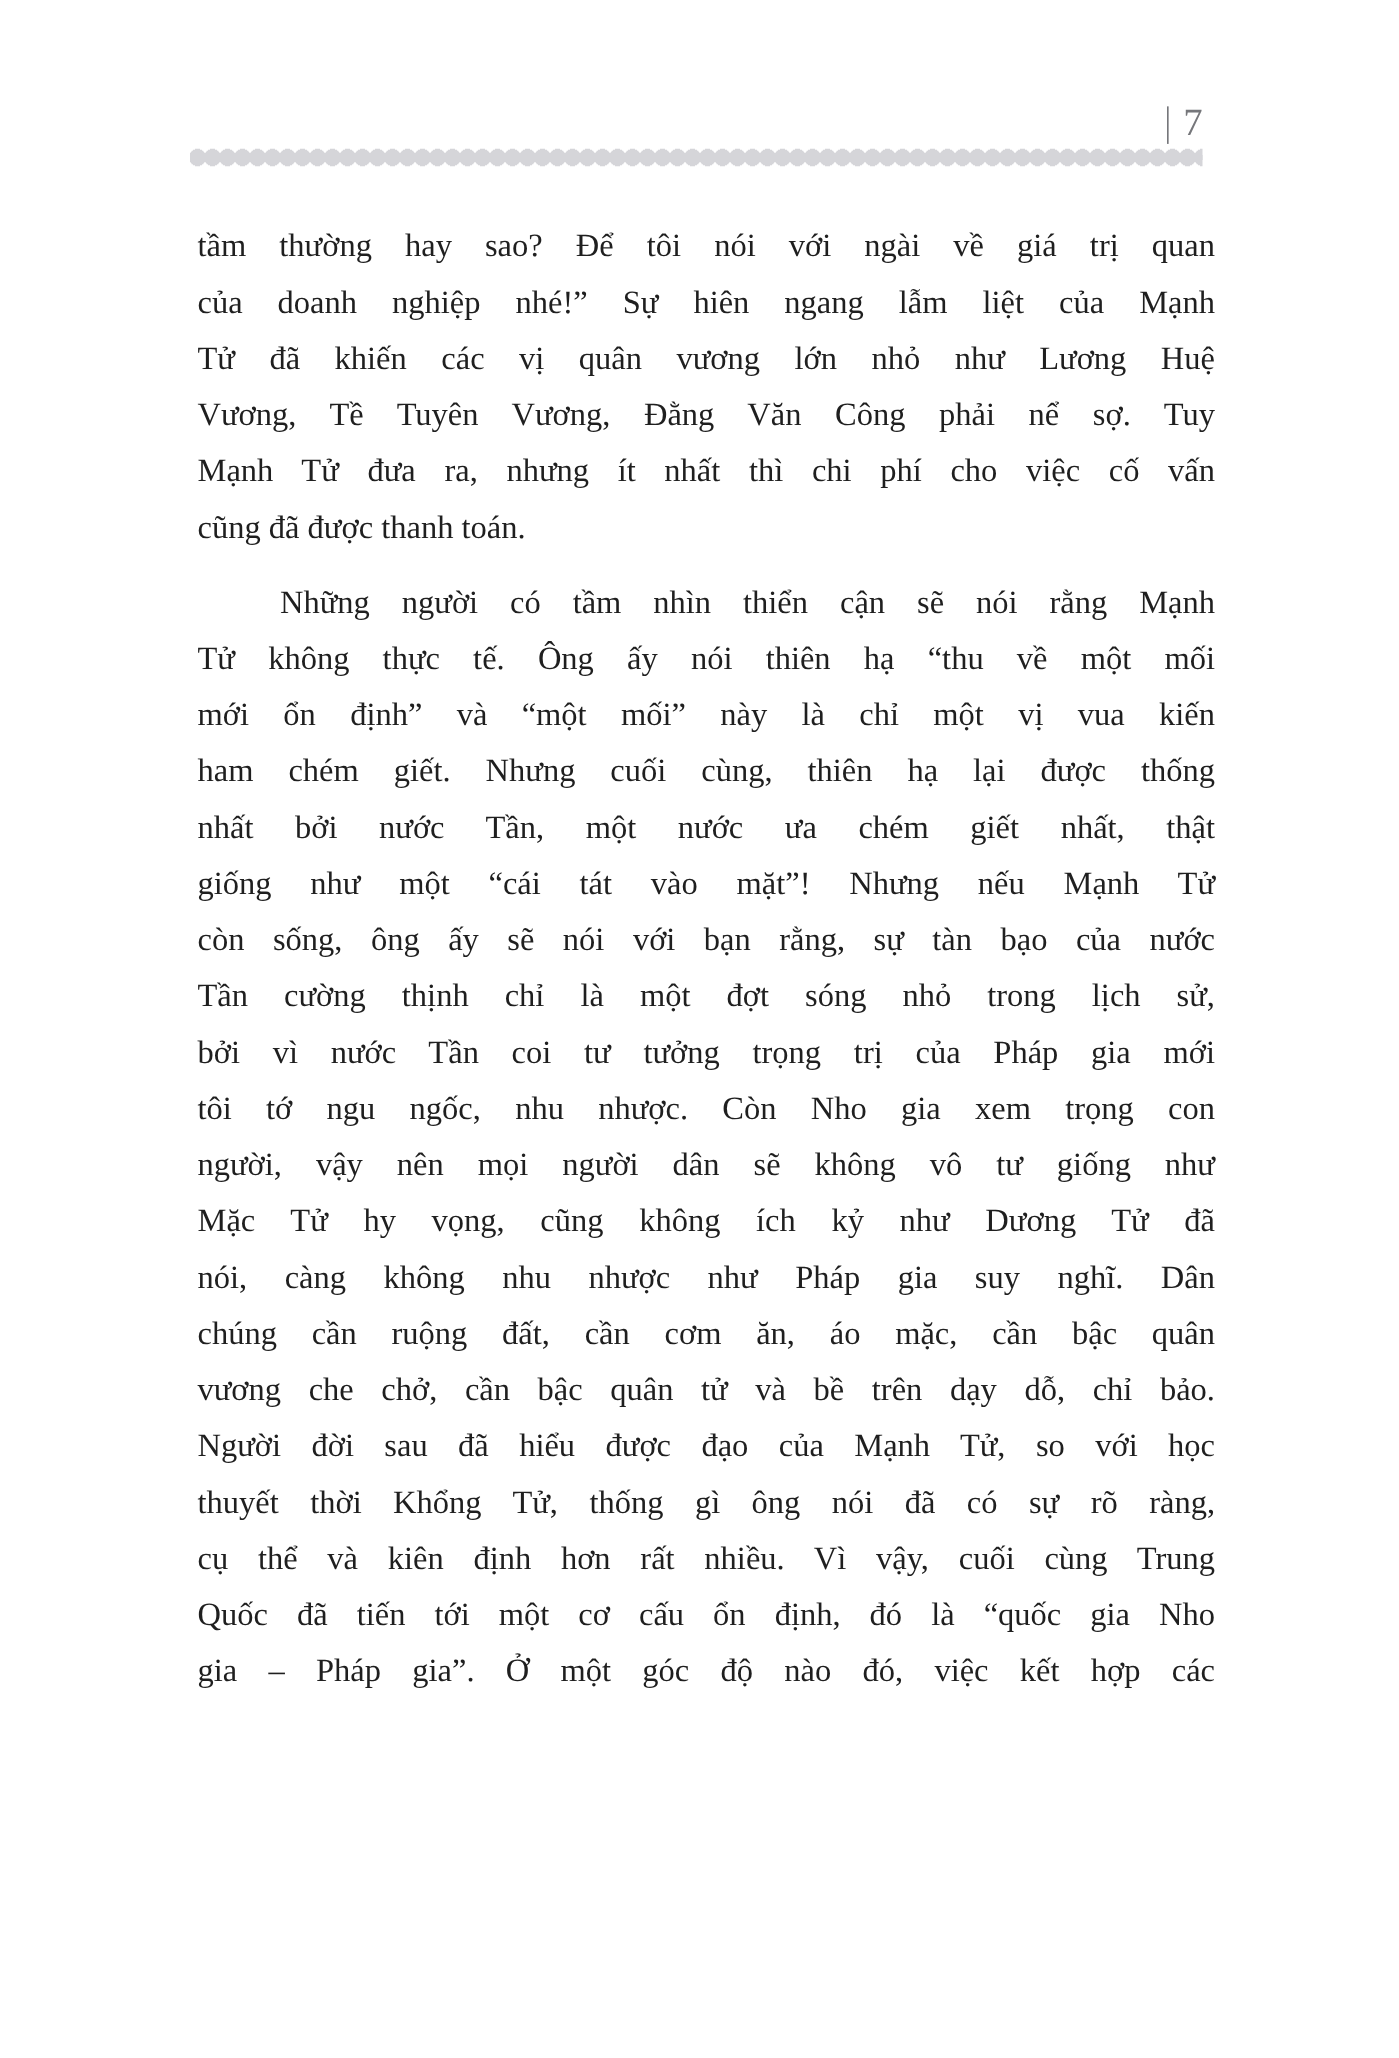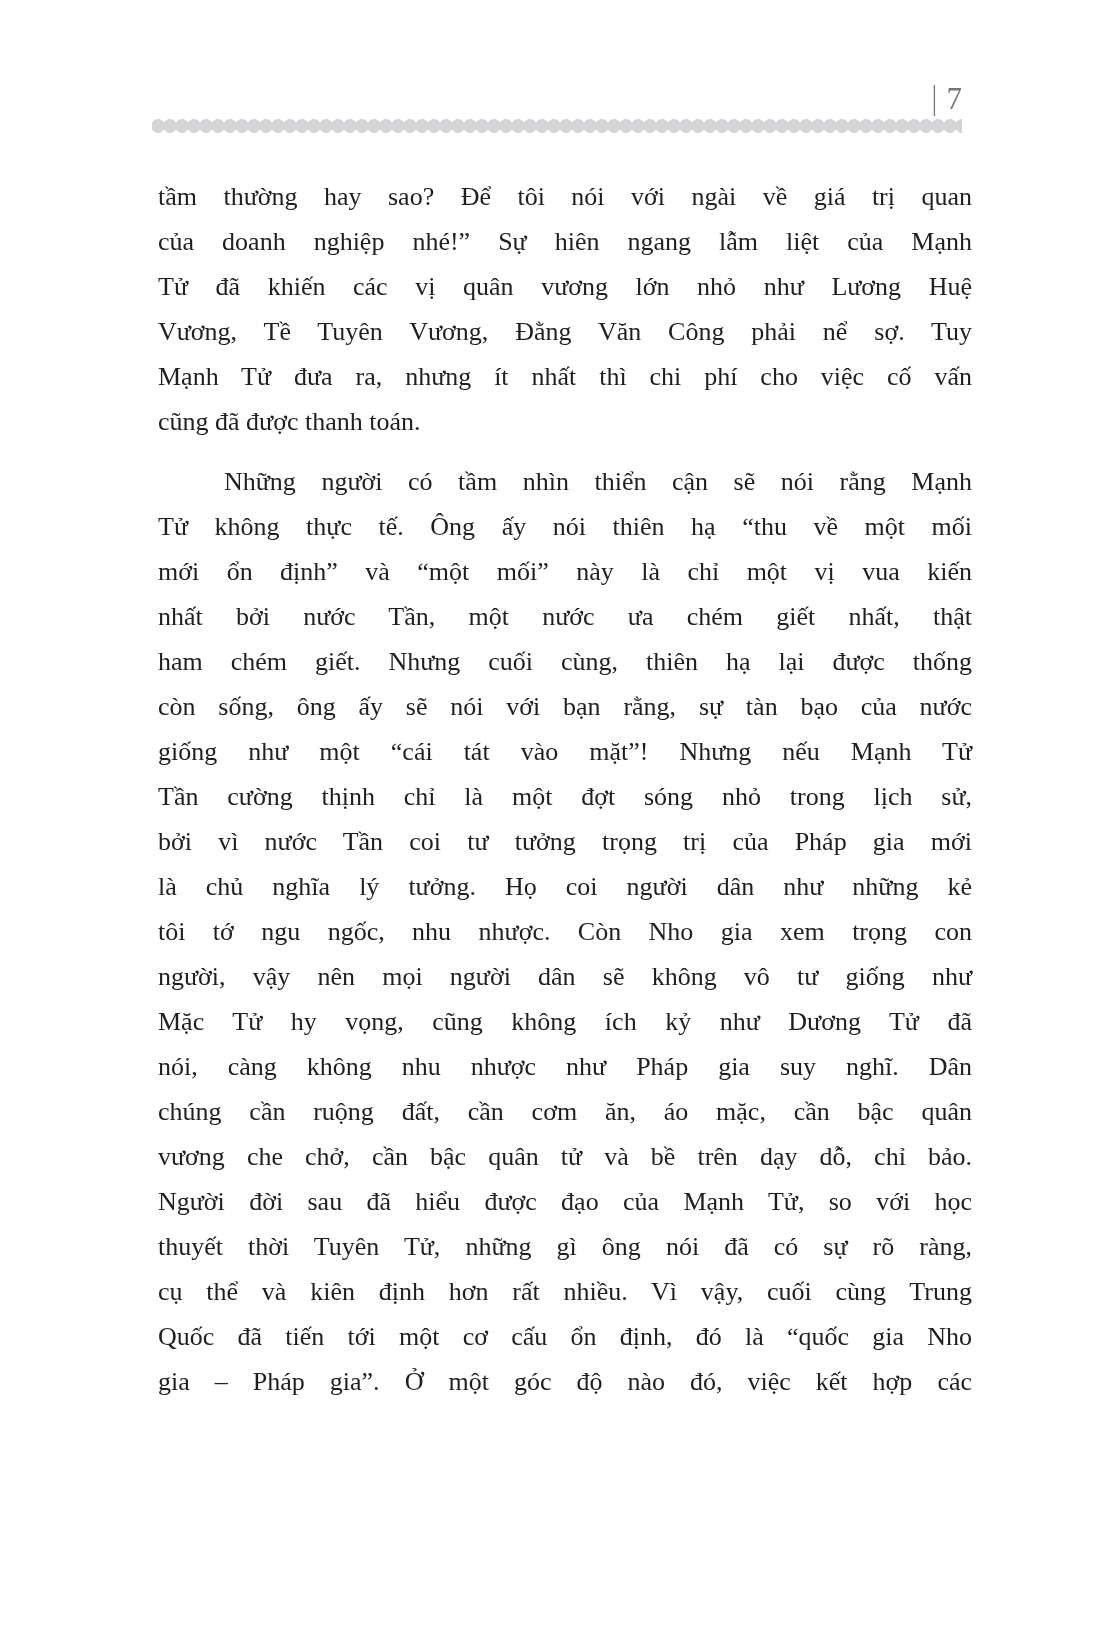--- a/index.html
+++ b/index.html
@@ -86,34 +86,33 @@
         <div class="line">của doanh nghiệp nhé!” Sự hiên ngang lẫm liệt của Mạnh</div>
         <div class="line">Tử đã khiến các vị quân vương lớn nhỏ như Lương Huệ</div>
         <div class="line">Vương, Tề Tuyên Vương, Đằng Văn Công phải nể sợ. Tuy</div>
         <div class="line">Mạnh Tử đưa ra, nhưng ít nhất thì chi phí cho việc cố vấn</div>
         <div class="line no-just">cũng đã được thanh toán.</div>
       </div>
       <div class="paragraph">
         <div class="line indent">Những người có tầm nhìn thiển cận sẽ nói rằng Mạnh</div>
         <div class="line">Tử không thực tế. Ông ấy nói thiên hạ “thu về một mối</div>
         <div class="line">mới ổn định” và “một mối” này là chỉ một vị vua kiến</div>
+        <div class="line">ham chém giết. Nhưng cuối cùng, thiên hạ lại được thống</div>
         <div class="line">nhất bởi nước Tần, một nước ưa chém giết nhất, thật</div>
-        <div class="line">ham chém giết. Nhưng cuối cùng, thiên hạ lại được thống</div>
+        <div class="line">giống như một “cái tát vào mặt”! Nhưng nếu Mạnh Tử</div>
         <div class="line">còn sống, ông ấy sẽ nói với bạn rằng, sự tàn bạo của nước</div>
-        <div class="line">giống như một “cái tát vào mặt”! Nhưng nếu Mạnh Tử</div>
         <div class="line">Tần cường thịnh chỉ là một đợt sóng nhỏ trong lịch sử,</div>
         <div class="line">bởi vì nước Tần coi tư tưởng trọng trị của Pháp gia mới</div>
-        <div class="line">là chủ nghĩa lý tưởng. Họ coi người dân như những kẻ</div>
         <div class="line">tôi tớ ngu ngốc, nhu nhược. Còn Nho gia xem trọng con</div>
         <div class="line">người, vậy nên mọi người dân sẽ không vô tư giống như</div>
         <div class="line">Mặc Tử hy vọng, cũng không ích kỷ như Dương Tử đã</div>
         <div class="line">nói, càng không nhu nhược như Pháp gia suy nghĩ. Dân</div>
         <div class="line">chúng cần ruộng đất, cần cơm ăn, áo mặc, cần bậc quân</div>
         <div class="line">vương che chở, cần bậc quân tử và bề trên dạy dỗ, chỉ bảo.</div>
         <div class="line">Người đời sau đã hiểu được đạo của Mạnh Tử, so với học</div>
-        <div class="line">thuyết thời Tuyên Tử, những gì ông nói đã có sự rõ ràng,</div>
+        <div class="line">thuyết thời Khổng Tử, thống gì ông nói đã có sự rõ ràng,</div>
         <div class="line">cụ thể và kiên định hơn rất nhiều. Vì vậy, cuối cùng Trung</div>
         <div class="line">Quốc đã tiến tới một cơ cấu ổn định, đó là “quốc gia Nho</div>
         <div class="line">gia – Pháp gia”. Ở một góc độ nào đó, việc kết hợp các</div>
       </div>
     </div>
 
 </div>
 
 </body></html>

